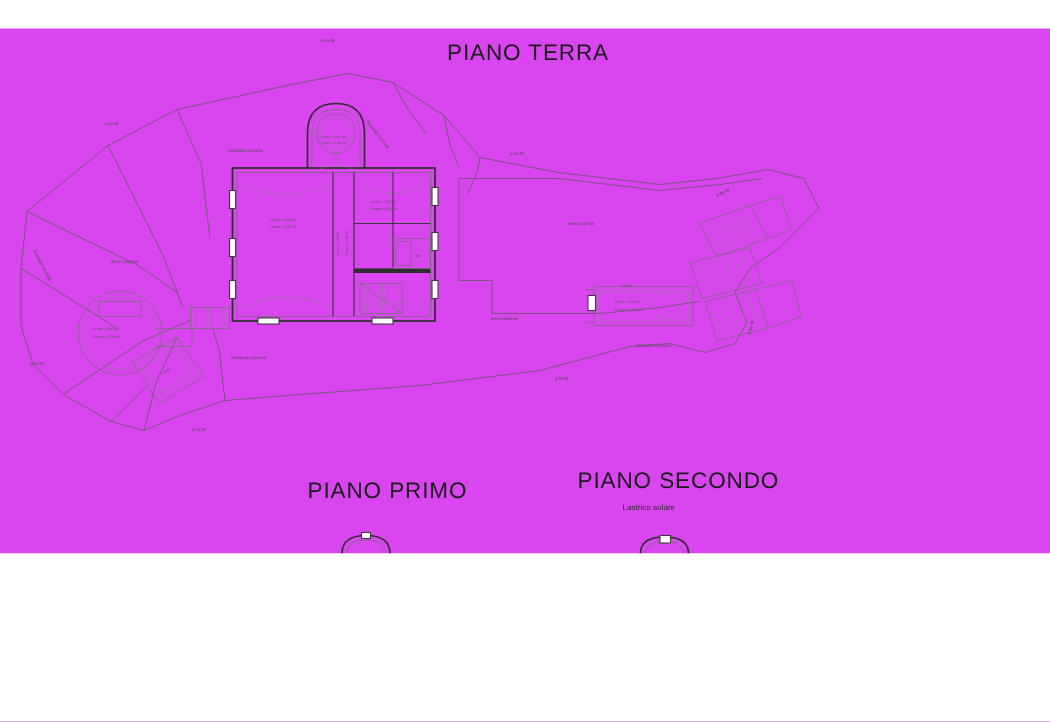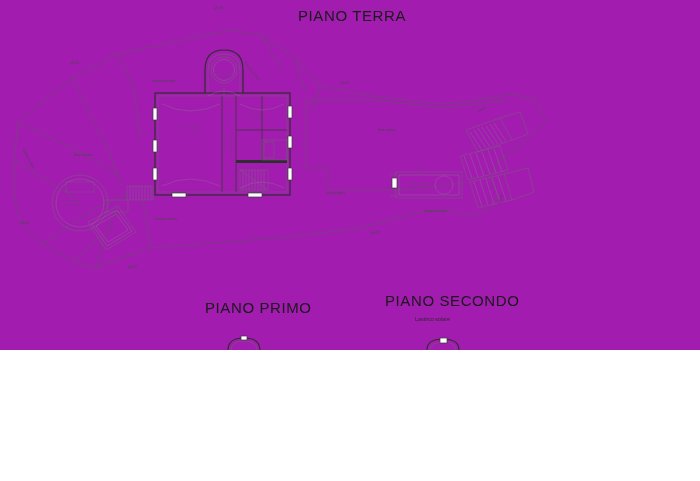--- a/index.html
+++ b/index.html
@@ -9,22 +9,23 @@
     background: #ffffff;
   }
   body {
     font-family: "Liberation Sans", sans-serif;
     color: #000000;
   }
   #sheet {
     position: relative;
     width: 700px;
     height: 350px;
-    background: #a21caf;
+    background: #d946ef;
     overflow: hidden;
+    margin-top: 19px;
   }
   #sheet svg {
     position: absolute;
     left: 0;
     top: 0;
     width: 700px;
     height: 481px;
   }
   .ttl {
     font-size: 15px;

